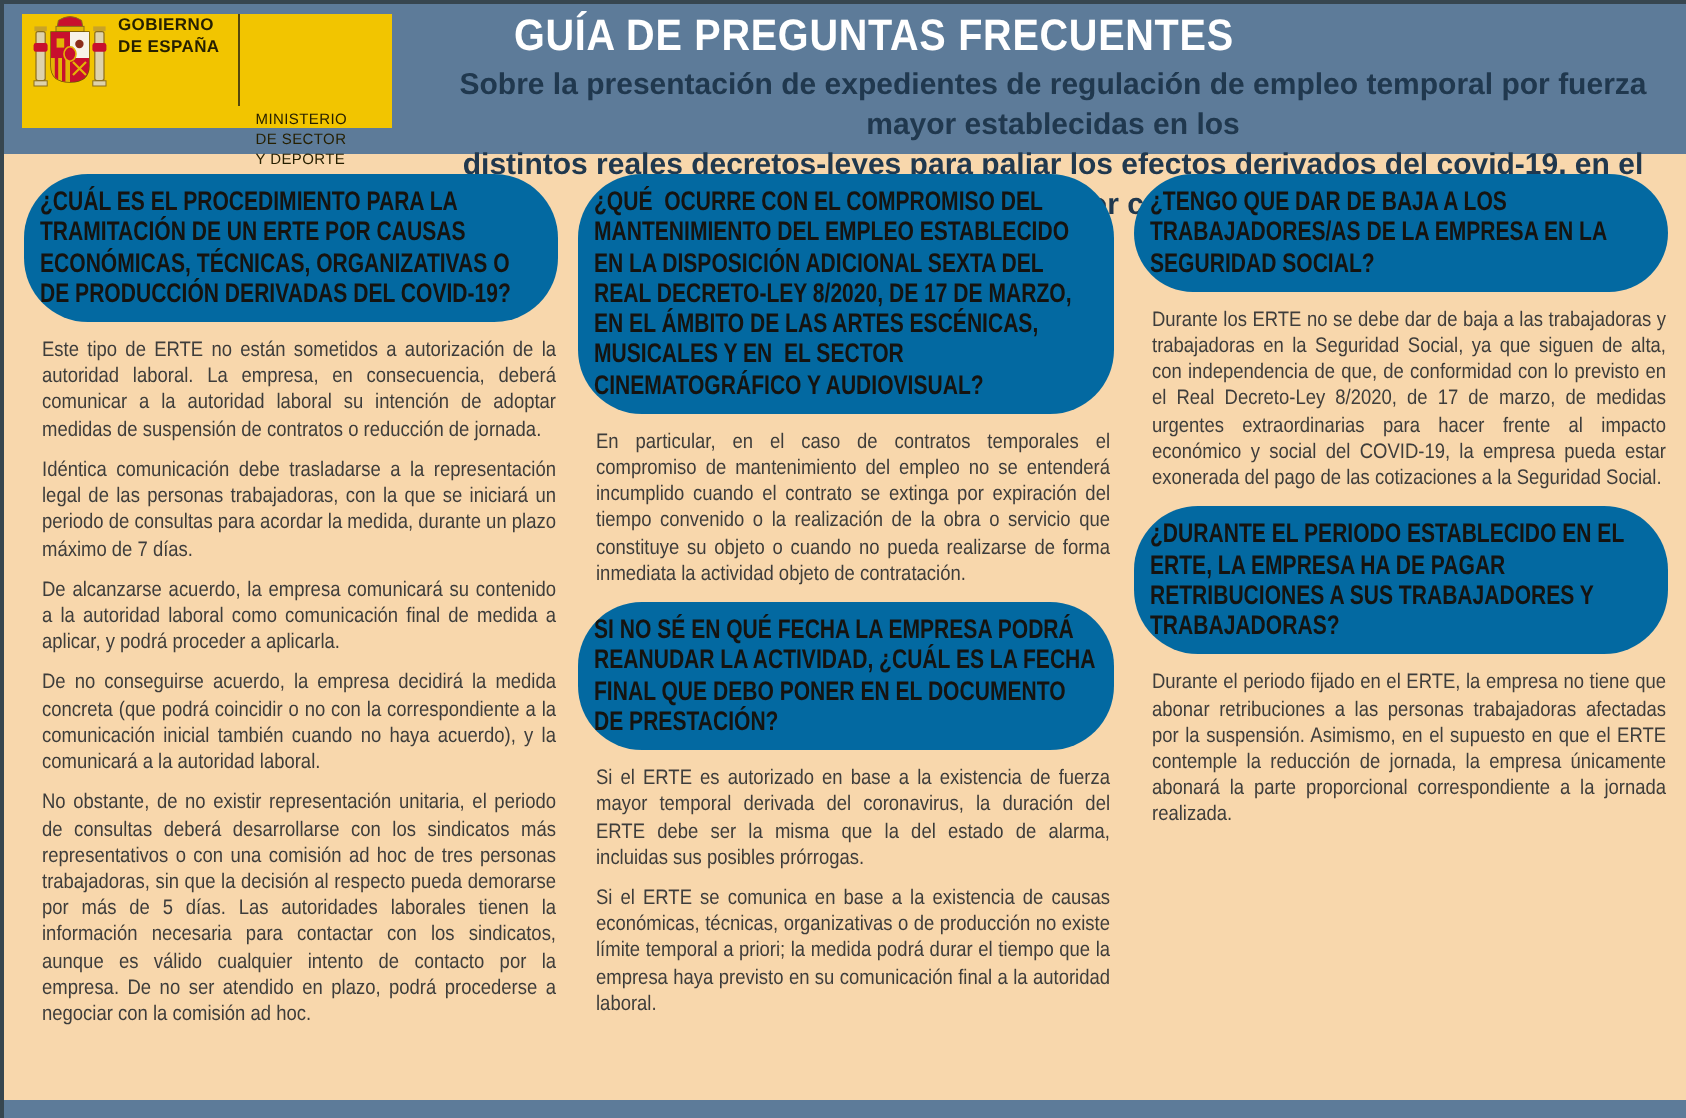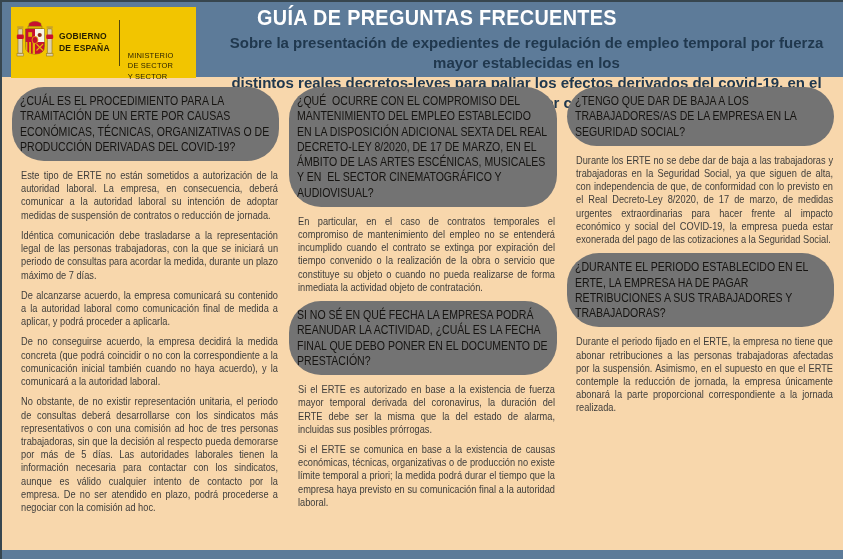--- a/index.html
+++ b/index.html
@@ -5,42 +5,42 @@
   html,body{margin:0;padding:0;background:#888;}
   .page{
     position:relative;width:843px;height:559px;margin:0 auto;
     background:#f8d7ac;overflow:hidden;box-sizing:border-box;
     border-top:2px solid #37464f;border-left:2px solid #37464f;
     font-family:"Liberation Sans",sans-serif;
   }
   
   .topbar{position:absolute;top:0;left:0;right:0;height:75px;background:#5d7b99;}
   .logo-box{
-    position:absolute;left:9px;top:5px;width:185px;height:71px;
-    background:#f2c500;display:flex;align-items:center;
+    position:absolute;left:9px;top:5px;width:185px;height:57px;
+    background:#f2c500;display:flex;
   }
   .arms{margin-left:5px;flex:0 0 auto;}
   .gov-text{font-size:8.5px;font-weight:bold;color:#261f00;line-height:1.3;margin-left:5px;letter-spacing:.2px;}
   .logo-divider{width:1px;height:46px;background:#55480a;margin:0 8px 0 9px;}
   .ministry-text{font-size:7.5px;font-weight:normal;color:#261f00;line-height:1.35;letter-spacing:.2px;margin-top:48px;}
   .titles{position:absolute;left:215px;right:7px;top:3px;}
   .page-title{
     margin:0;text-align:left;color:#ffffff;font-size:22px;font-weight:700;line-height:1.2;
   }
   .page-title .cond{display:inline-block;white-space:nowrap;transform:scaleX(.9);transform-origin:100% 50%;letter-spacing:.4px;}
   .page-subtitle{margin-top:2px;text-align:center;color:#20384e;font-size:15px;font-weight:bold;line-height:1.32;}
   
   .columns{
     position:absolute;left:10px;right:9px;top:85px;bottom:11px;
     display:flex;gap:10px;overflow:hidden;
   }
   .column{flex:1 1 0;min-width:0;}
   .question{
-    background:#737373;color:#151310;margin:0 0 8px;padding:6px 8px 7px;
-    font-weight:400;font-size:13.5px;line-height:1.13;white-space:pre-wrap;overflow:hidden;border-radius:32px;
+    background:#0369a1;color:#151310;margin:0 0 8px;padding:6px 8px 7px;
+    font-weight:700;font-size:13.5px;line-height:1.13;white-space:pre-wrap;overflow:hidden;border-radius:32px;
   }
   .question .cond{display:inline-block;width:128%;transform:scaleX(.78);transform-origin:0 0;}
   .para{
     margin:0 0 7px;padding-left:9px;padding-right:1px;
     color:#3e3d3b;font-size:10.5px;line-height:1.26;overflow:visible;
   }
   .para .cond{display:block;width:113.5%;transform:scaleX(.88);transform-origin:0 0;text-align:justify;}
   
   .bottombar{position:absolute;left:0;right:0;bottom:0;height:9px;background:#5d7b99;}
 </style>
@@ -89,21 +89,21 @@
         </svg>
       </span>
       <span class="gov-text">
         <div>GOBIERNO</div>
         <div>DE ESPAÑA</div>
       </span>
       <span class="logo-divider"></span>
       <span class="ministry-text">
         <div>MINISTERIO</div>
         <div>DE SECTOR</div>
-        <div>Y SECTOR</div>
+        <div>Y DEPORTE</div>
       </span>
     </div>
 
     <div class="titles">
       <h1 class="page-title"><span class="cond">GUÍA DE PREGUNTAS FRECUENTES</span></h1>
       <div class="page-subtitle">
         <div>Sobre la presentación de expedientes de regulación de empleo temporal por fuerza mayor establecidas en los</div>
         <div>distintos reales decretos-leyes para paliar los efectos derivados del covid-19, en el ámbito del sector cultural</div>
       </div>
     </div>

